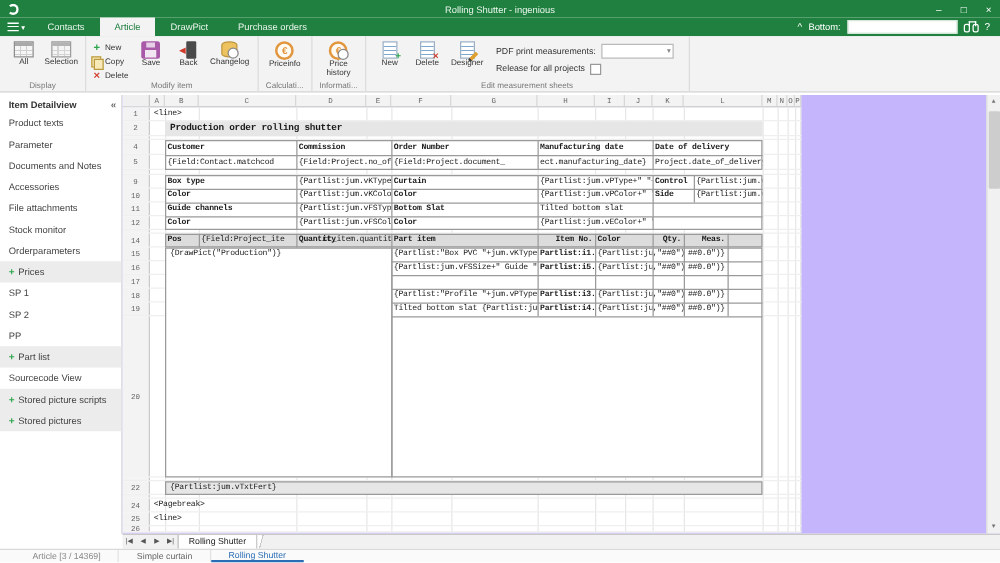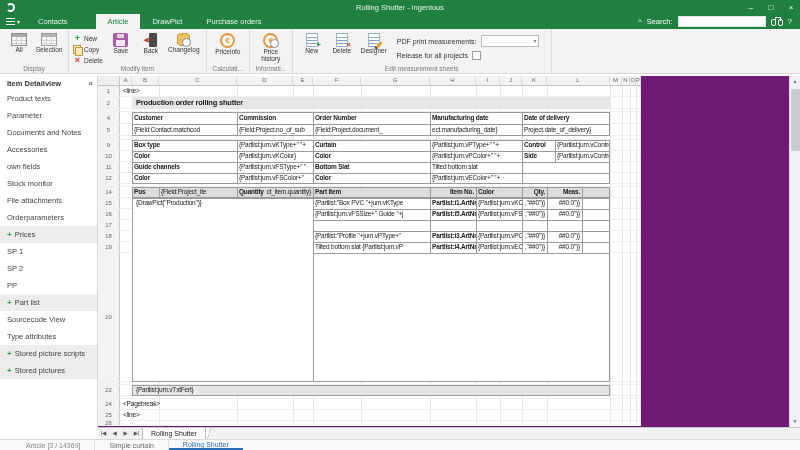--- a/index.html
+++ b/index.html
@@ -12,21 +12,21 @@
   .title-text { position:absolute; left:0; right:0; text-align:center; font-size:7.5px; color:#eaf5ec; }
   .winbtns { margin-left:auto; display:flex; gap:2px; z-index:2; }
   .winbtn { width:18px; height:13px; font-size:8px; text-align:center; line-height:13px; color:#fff; cursor:default; }
 
   
   .tabrow { position:absolute; top:14px; left:0; right:0; height:15px; background:#1f8040; display:flex; align-items:stretch; color:#fff; }
   .menubtn { width:26px; display:flex; align-items:center; justify-content:center; gap:2px; }
   .hamb { width:9px; height:7px; background:linear-gradient(#fff 0 1px,transparent 1px 3px,#fff 3px 4px,transparent 4px 6px,#fff 6px 7px); }
   .menubtn .dd { font-size:6px; color:#fff; }
   .rtab { padding:0 12px; font-size:7.5px; display:flex; align-items:center; color:#e8f3ea; }
-  .rtab.active { background:#f3f3f3; color:#1f8040;margin-left:16px; }
+  .rtab.active { background:#f3f3f3; color:#1f8040; }
   .tabspacer { flex:1; }
   .tr-right { display:flex; align-items:center; gap:5px; padding-right:8px; font-size:7.5px; }
   .collapse-caret { font-size:8px; }
   .searchbox { width:88px; height:11px; background:#fff; border:1px solid #d7e7da; }
   .binoc { position:relative; width:12px; height:9px; }
   .binoc span { position:absolute; bottom:0; width:5px; height:7px; border:1px solid #fff; border-radius:2px; }
   .binoc span:first-child { left:0; } .binoc span:last-child { right:0; }
   .binoc::after { content:""; position:absolute; top:0; left:4px; width:4px; height:3px; border:1px solid #fff; border-bottom:none; }
   .helpq { font-size:8px; }
 
@@ -75,21 +75,21 @@
   
   .sidebar { position:absolute; top:76px; left:0; width:98px; bottom:23px; background:#fff; border-right:1px solid #d5d5d5; }
   .sb-head { height:14px; display:flex; align-items:center; font-size:7.5px; font-weight:bold; color:#333; padding:0 4px 0 7px; }
   .sb-head .chev { margin-left:auto; color:#666; font-size:8px; }
   .sb-item { height:17px; display:flex; align-items:center; font-size:7.5px; color:#444; padding-left:7px; gap:3px; }
   .sb-item.gray { background:#ececec; }
   .sb-item.active { background:#27a04b; color:#fff; }
   .sb-item .plus { color:#2fa54d; font-weight:bold; font-size:8px; }
 
   
-  .sheet { position:absolute; top:76px; left:98px; right:0; bottom:23px; background:#701a75; overflow:hidden; }
+  .sheet { position:absolute; top:76px; left:98px; right:0; bottom:23px; background:#c4b5fd; overflow:hidden;font-family:Liberation Mono, monospace; }
   .colheads { position:absolute; top:0; left:0; height:10px; width:543px; display:flex; background:#f3f3f3; border-bottom:1px solid #c6c6c6; }
   .corner { width:22px; height:100%; border-right:1px solid #c6c6c6; background:#f0f0f0; }
   .colheads .cl { display:inline-block; height:100%; font-size:6px; color:#666; text-align:center; line-height:9px; border-right:1px solid #d8d8d8; overflow:hidden; }
   .cl:nth-child(1){width:12px}.cl:nth-child(2){width:27px}.cl:nth-child(3){width:78px}.cl:nth-child(4){width:56px}
   .cl:nth-child(5){width:20px}.cl:nth-child(6){width:48px}.cl:nth-child(7){width:69px}.cl:nth-child(8){width:46px}
   .cl:nth-child(9){width:24px}.cl:nth-child(10){width:22px}.cl:nth-child(11){width:25px}.cl:nth-child(12){width:63px}
   .cl:nth-child(13){width:12px}.cl:nth-child(14){width:8px}.cl:nth-child(15){width:6px}.cl:nth-child(16){width:5px}
 
   .rows { position:absolute; top:10px; left:0; width:543px; height:340px; background:#fff; }
   .gvl { position:absolute; top:0; bottom:0; width:1px; background:#e7e7e7; z-index:0; }
@@ -143,21 +143,21 @@
       <span class="hamb"></span>
       <span class="dd">▾</span>
     </div>
     <div class="rtab">Contacts</div>
     <div class="rtab active">Article</div>
     <div class="rtab">DrawPict</div>
     <div class="rtab">Purchase orders</div>
     <div class="tabspacer"></div>
     <div class="tr-right">
       <span class="collapse-caret">^</span>
-      <span>Search:</span>
+      <span>Bottom:</span>
       <span class="searchbox"></span>
       <span class="binoc">
           <span></span>
           <span></span>
         </span>
       <span class="helpq">?</span>
     </div>
   </div>
 
   <div class="ribbon">
@@ -266,27 +266,24 @@
     <div class="sb-item">
         <span>Parameter</span>
       </div>
     <div class="sb-item">
         <span>Documents and Notes</span>
       </div>
     <div class="sb-item">
         <span>Accessories</span>
       </div>
     <div class="sb-item">
-        <span>own fields</span>
+        <span>File attachments</span>
       </div>
     <div class="sb-item">
         <span>Stock monitor</span>
-      </div>
-    <div class="sb-item">
-        <span>File attachments</span>
       </div>
     <div class="sb-item">
         <span>Orderparameters</span>
       </div>
     <div class="sb-item gray">
         <span class="plus">+</span>
         <span>Prices</span>
       </div>
     <div class="sb-item">
         <span>SP 1</span>
@@ -296,23 +293,20 @@
       </div>
     <div class="sb-item">
         <span>PP</span>
       </div>
     <div class="sb-item gray">
         <span class="plus">+</span>
         <span>Part list</span>
       </div>
     <div class="sb-item">
         <span>Sourcecode View</span>
-      </div>
-    <div class="sb-item">
-        <span>Type attributes</span>
       </div>
     <div class="sb-item gray">
         <span class="plus">+</span>
         <span>Stored picture scripts</span>
       </div>
     <div class="sb-item gray">
         <span class="plus">+</span>
         <span>Stored pictures</span>
       </div>
   </div>

